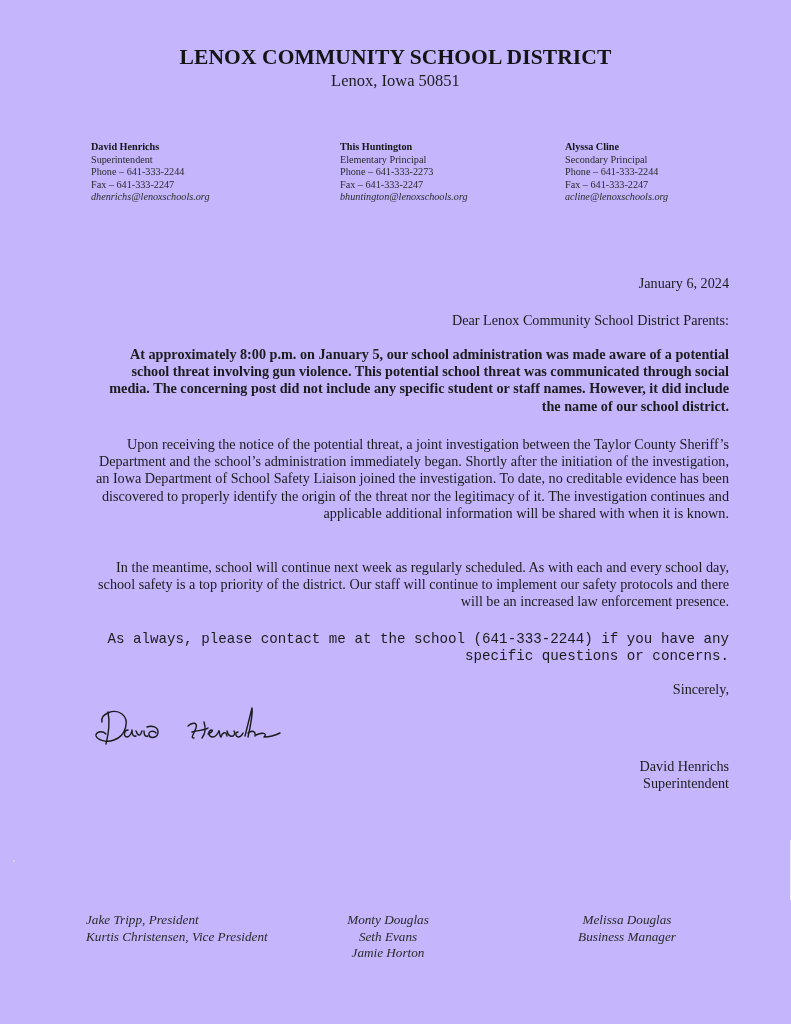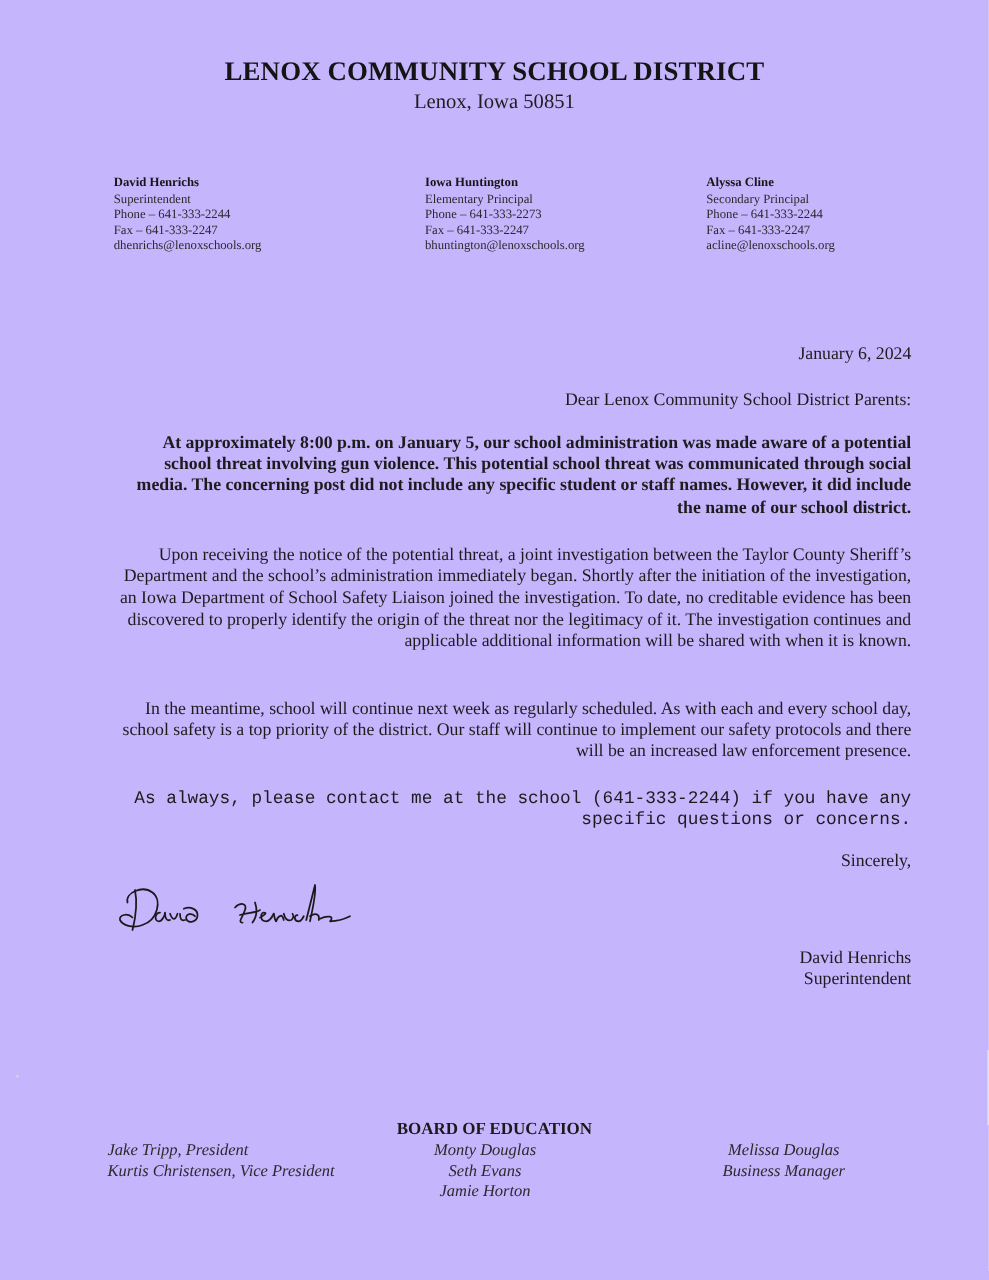--- a/index.html
+++ b/index.html
@@ -46,20 +46,21 @@
       top: 141px;
       font-size: 10.2px;
       line-height: 12.6px;
       color: #2a2a2a;
     }
     .contacts .name {
       font-weight: bold;
       color: #161616;
     }
     .contacts .email {
+      font-style: italic;
     }
     .contact-1 { left: 91px; }
     .contact-2 { left: 340px; }
     .contact-3 { left: 565px; }
 
     .body-text {
       position: absolute;
       left: 89px;
       width: 640px;
       font-size: 14.2px;
@@ -137,21 +138,21 @@
 
   <div class="contacts contact-1">
     <div class="name">David Henrichs</div>
     <div>Superintendent</div>
     <div>Phone – 641-333-2244</div>
     <div>Fax – 641-333-2247</div>
     <div class="email">dhenrichs@lenoxschools.org</div>
   </div>
 
   <div class="contacts contact-2">
-    <div class="name">Iowa Huntington</div>
+    <div class="name">This Huntington</div>
     <div>Elementary Principal</div>
     <div>Phone – 641-333-2273</div>
     <div>Fax – 641-333-2247</div>
     <div class="email">bhuntington@lenoxschools.org</div>
   </div>
 
   <div class="contacts contact-3">
     <div class="name">Alyssa Cline</div>
     <div>Secondary Principal</div>
     <div>Phone – 641-333-2244</div>
@@ -184,21 +185,20 @@
     <path d="M135 31 C 136 35, 138 37, 141 36 C 143 35, 143 32, 142 31"></path>
     <path d="M146 32 C 143 32, 143 37, 147 37 C 149 37, 150 35, 151 33"></path>
     <path d="M153 36 C 155 28, 158 16, 160 8 C 161 14, 158 28, 156 37"></path>
     <path d="M156 33 C 160 30, 164 31, 163 36"></path>
     <path d="M164 35 C 170 32, 176 33, 172 37 C 178 37, 184 35, 188 33"></path>
   </svg>
 
   <div class="body-text signer-name">David Henrichs</div>
   <div class="body-text signer-title">Superintendent</div>
 
-  <div class="board-title">BOARD OF EDUCATION</div>
 
   <div class="board-col board-left">
     <div>Jake Tripp, President</div>
     <div>Kurtis Christensen, Vice President</div>
   </div>
 
   <div class="board-col board-center">
     <div>Monty Douglas</div>
     <div>Seth Evans</div>
     <div>Jamie Horton</div>

